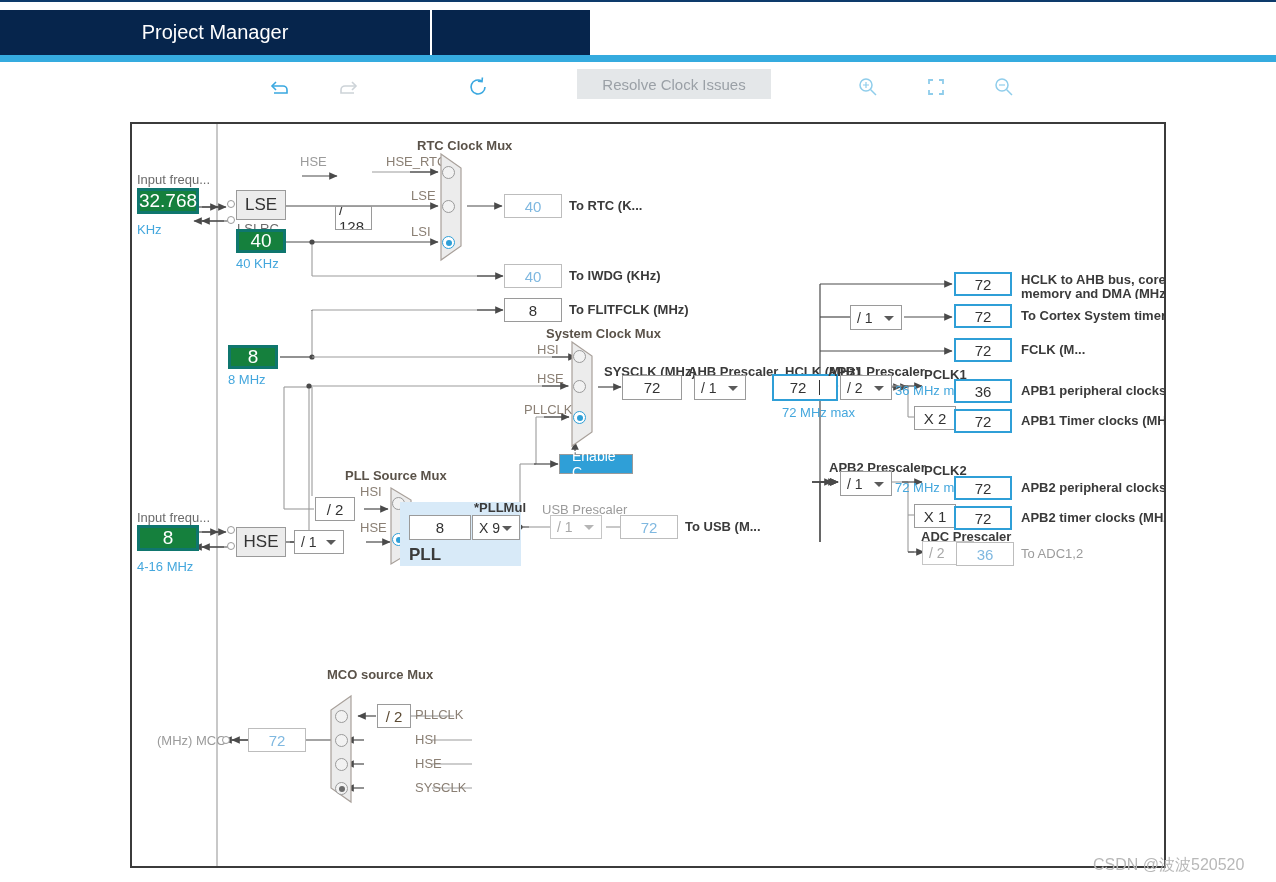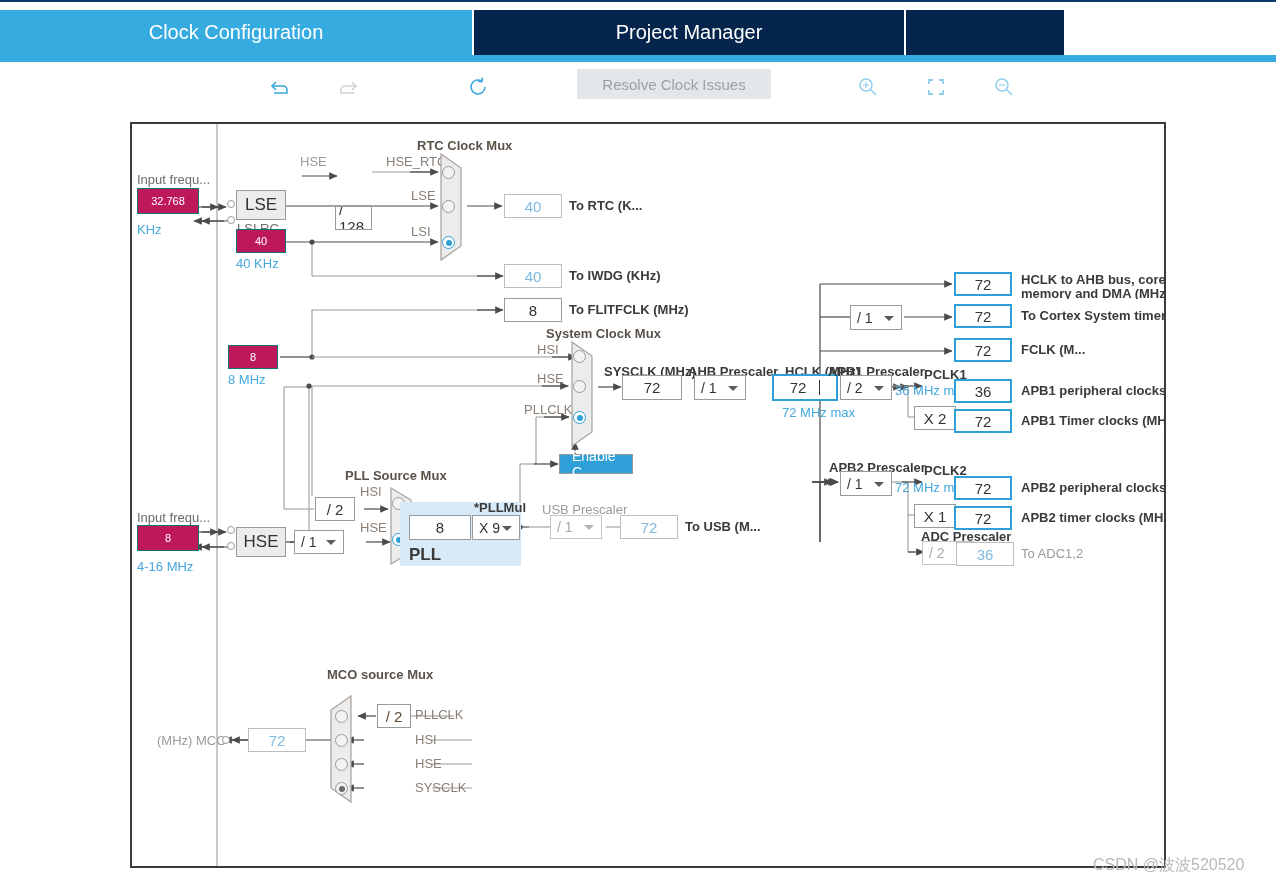--- a/index.html
+++ b/index.html
@@ -71,21 +71,21 @@
   svg.wires{position:absolute;left:0;top:0;width:1032px;height:742px;pointer-events:none;}
 
   
   .nodebox{
     position:absolute;box-sizing:border-box;
     display:flex;align-items:center;justify-content:center;
     font-size:15px;color:#333;background:#ffffff;
     border:1px solid #9a9a9a;
   }
   .nodebox.dim{color:#7fb8e0;border-color:#bdbdbd;}
-  .nodebox.blue-fill{background:#be185d;color:#ffffff;border:1px solid #0f766e;font-size:11px;}
+  .nodebox.blue-fill{background:#15803d;color:#ffffff;border:3px solid #0f766e;font-size:19px;}
   .nodebox.blue-border{border:2px solid #2f9fd7;color:#333;}
   .nodebox.focused{border:2px solid #2f9fd7;}
   .nodebox.gray-fill{background:#ececec;border:1px solid #9a9a9a;color:#333;font-size:17px;}
   .nodebox.sel-text{background:#2f9fd7;color:#ffffff;}
   .nodebox.clipped{justify-content:flex-start;padding-left:3px;overflow:hidden;}
 
   .sel{position:absolute;box-sizing:border-box;
     display:flex;align-items:center;
     font-size:14px;color:#333;background:#ffffff;
     border:1px solid #9a9a9a;padding-left:6px;}
@@ -124,23 +124,20 @@
 
   #watermark{position:absolute;left:1093px;top:855px;font-size:16px;color:#b8b8b8;
     white-space:nowrap;}
 </style>
 </head>
 <body>
 
 <div id="topbar"></div>
 
 <div id="tabbar">
-  <div class="tab active" id="tab1">
-    <span>Clock Configuration</span>
-  </div>
   <div class="tab" id="tab2">
     <span>Project Manager</span>
   </div>
   <div class="tab" id="tab3">
     <span></span>
   </div>
 </div>
 <div id="tabunderline"></div>
 
 <div id="toolbar"></div>

